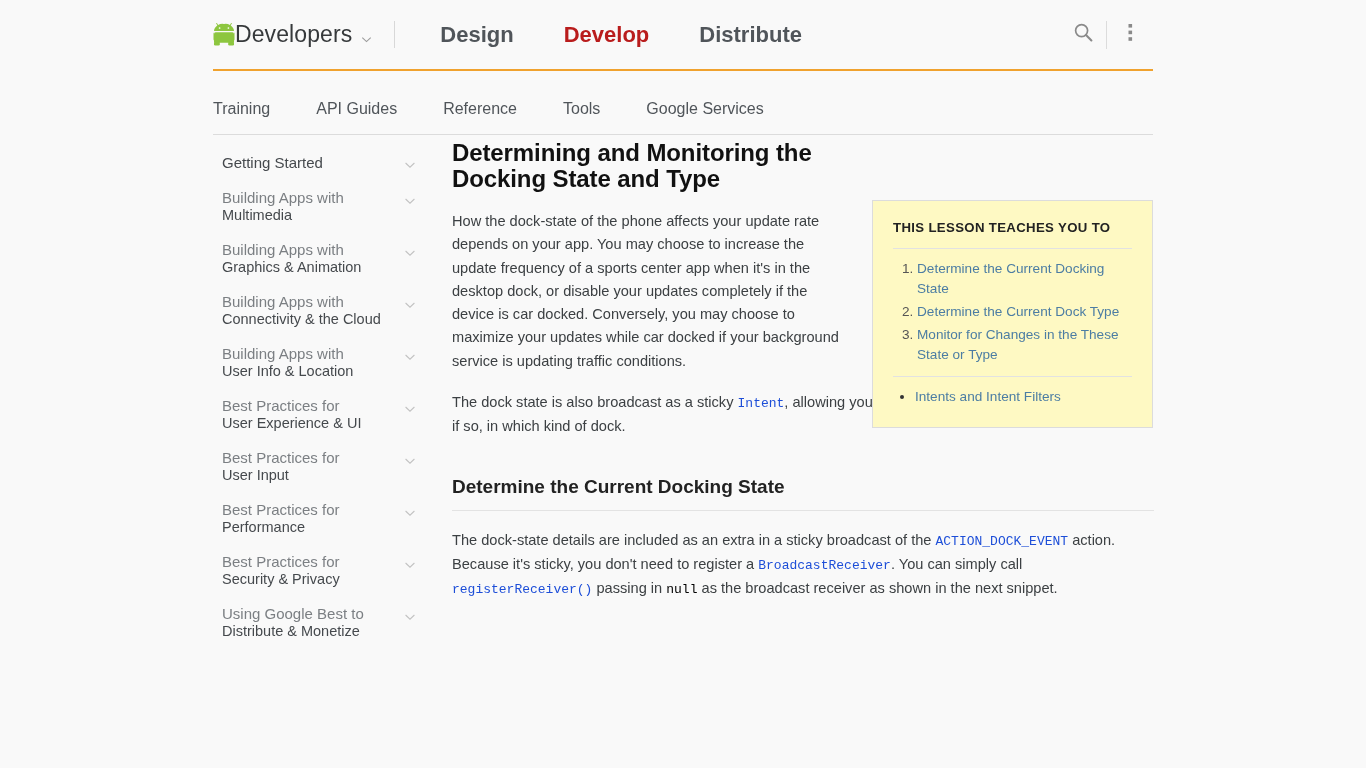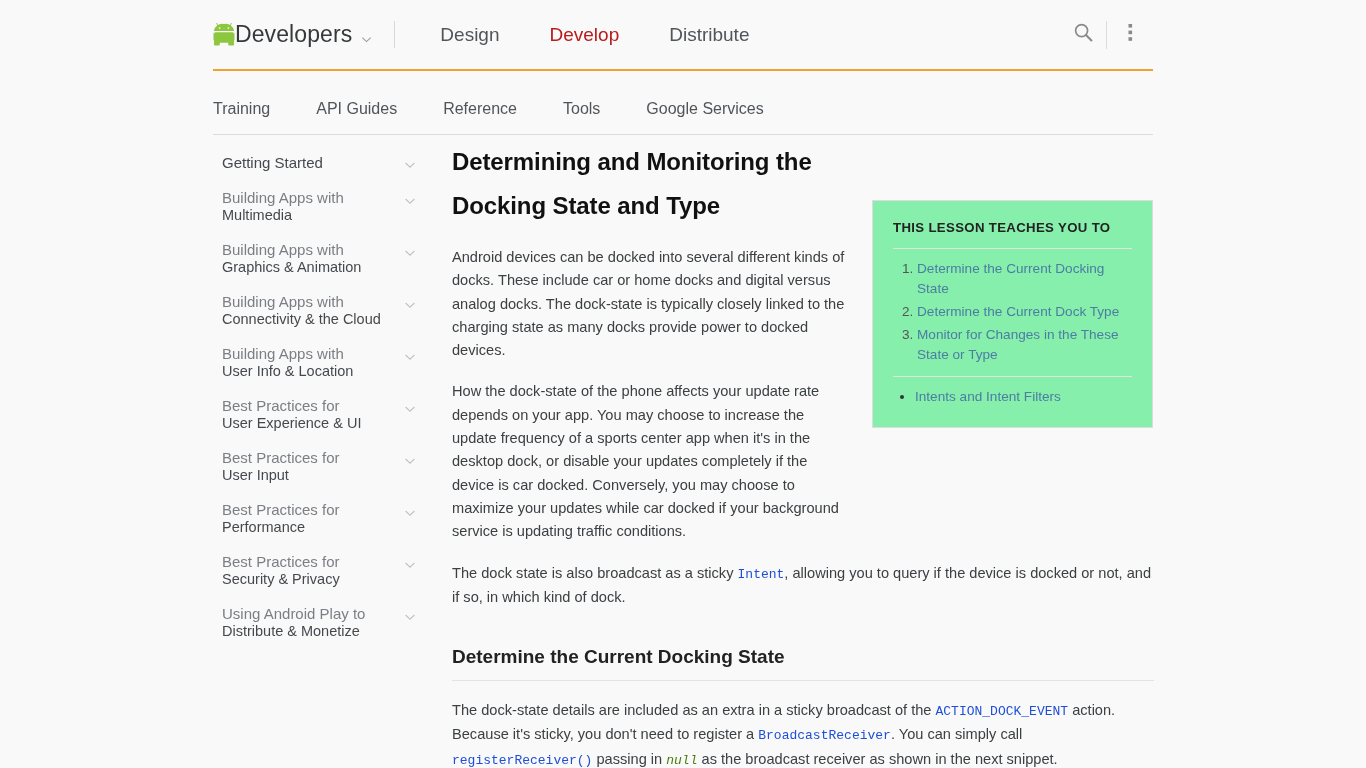--- a/index.html
+++ b/index.html
@@ -25,22 +25,23 @@
     font-size: 23px; color: #36393b; letter-spacing: .1px; line-height: 1;
   }
   .brand-caret {
     margin-left: 9px; width: 11px; height: 11px; display: inline-block; position: relative; top: 2px;
   }
   .divider-v {
     width: 1px; height: 27px; background: #d8d8d8; margin: 0 20px 0 22px;
   }
   .top-nav { display: flex; align-items: center; gap: 0; }
   .top-nav a {
-    font-size: 19px; color: #50555a; text-decoration: none; padding: 0 25px;
+    font-size: 22px; color: #50555a; text-decoration: none; padding: 0 25px;
     line-height: 1;
+    font-weight: bold;
   }
   .top-nav a.active { color: #b91c1c; }
   .header-right {
     position: absolute; right: 0; top: 0; height: 69px;
     display: flex; align-items: center; gap: 0;
   }
   .icon-btn {
     width: 46px; height: 46px; display: flex; align-items: center; justify-content: center;
   }
   .hdr-sep { width: 1px; height: 28px; background: #dcdcdc; }
@@ -74,45 +75,45 @@
   .side-chevron {
     position: absolute; right: 6px; top: 12px; width: 12px; height: 12px;
   }
 
   
   .content {
     position: absolute; left: 452px; top: 140px; width: 702px;
   }
   h1.doc-title {
     font-size: 24px; font-weight: bold; color: #111; margin: 0;
-    line-height: 44px; letter-spacing: -0.1px; width: 400px;
+    line-height: 26px; letter-spacing: -0.1px; width: 400px;
   }
   p.body {
     font-size: 14.6px; line-height: 23.3px; color: #3c4043; margin: 18px 0 0 0;
     width: 400px;
   }
   p.body.wide { width: 702px; }
   code.inline {
     font-family: "Liberation Mono", monospace; font-size: 13px; color: #4c7da3;
   }
-  code.inline.plain { color: #4d7c0f; font-style: italic; }
+  code.inline.plain { color: #000000; }
   a.codelink {
     font-family: Liberation Mono, monospace; font-size: 13px; color: #1d4ed8;
     text-decoration: none;
   }
   h2.sec {
     font-size: 19px; font-weight: bold; color: #222; margin: 36px 0 0 0;
     padding-bottom: 11px; border-bottom: 1px solid #e3e3e3; width: 702px;
     line-height: 24px;
   }
 
   
   .lessonbox {
     position: absolute; left: 872px; top: 200px; width: 281px;
-    background: #86efac; border: 1px solid #dcdcdc; padding: 18px 20px 20px 20px;
+    background: #fef9c3; border: 1px solid #dcdcdc; padding: 18px 20px 20px 20px;
   }
   .lessonbox h3 {
     margin: 0; font-size: 13.2px; font-weight: bold; color: #222;
     letter-spacing: .35px; line-height: 18px;
   }
   .lessonbox .rule { height: 1px; background: #e2e2e2; margin: 11px 0 10px 0; }
   .lessonbox ol { margin: 0; padding-left: 24px; }
   .lessonbox ol li {
     font-size: 13.6px; line-height: 20px; color: #555; margin-bottom: 3px;
   }
@@ -273,34 +274,33 @@
       <span class="pre">Best Practices for</span>
       <span class="ttl">Security &amp; Privacy</span>
       <span class="side-chevron">
         <svg width="12" height="12" viewBox="0 0 12 12">
             <path d="M1.6 4 L6 8.2 L10.4 4" fill="none" stroke="#c2c2c2" stroke-width="1.1"></path>
           </svg>
       </span>
     </div>
 
     <div class="side-item">
-      <span class="pre">Using Android Play to</span>
+      <span class="pre">Using Google Best to</span>
       <span class="ttl">Distribute &amp; Monetize</span>
       <span class="side-chevron">
         <svg width="12" height="12" viewBox="0 0 12 12">
             <path d="M1.6 4 L6 8.2 L10.4 4" fill="none" stroke="#c2c2c2" stroke-width="1.1"></path>
           </svg>
       </span>
     </div>
   </aside>
 
   <main class="content">
     <h1 class="doc-title">Determining and Monitoring the Docking State and Type</h1>
 
-    <p class="body">Android devices can be docked into several different kinds of docks. These include car or home docks and digital versus analog docks. The dock-state is typically closely linked to the charging state as many docks provide power to docked devices.</p>
 
     <p class="body">How the dock-state of the phone affects your update rate depends on your app. You may choose to increase the update frequency of a sports center app when it's in the desktop dock, or disable your updates completely if the device is car docked. Conversely, you may choose to maximize your updates while car docked if your background service is updating traffic conditions.</p>
 
     <p class="body wide"><span>The dock state is also broadcast as a sticky </span><a href="#" class="codelink">Intent</a><span>, allowing you to query if the device is docked or not, and if so, in which kind of dock.</span></p>
 
     <h2 class="sec">Determine the Current Docking State</h2>
 
     <p class="body wide"><span>The dock-state details are included as an extra in a sticky broadcast of the </span><a href="#" class="codelink">ACTION_DOCK_EVENT</a><span> action. Because it's sticky, you don't need to register a </span><a href="#" class="codelink">BroadcastReceiver</a><span>. You can simply call </span><a href="#" class="codelink">registerReceiver()</a><span> passing in </span><code class="inline plain">null</code><span> as the broadcast receiver as shown in the next snippet.</span></p>
 
   </main>

